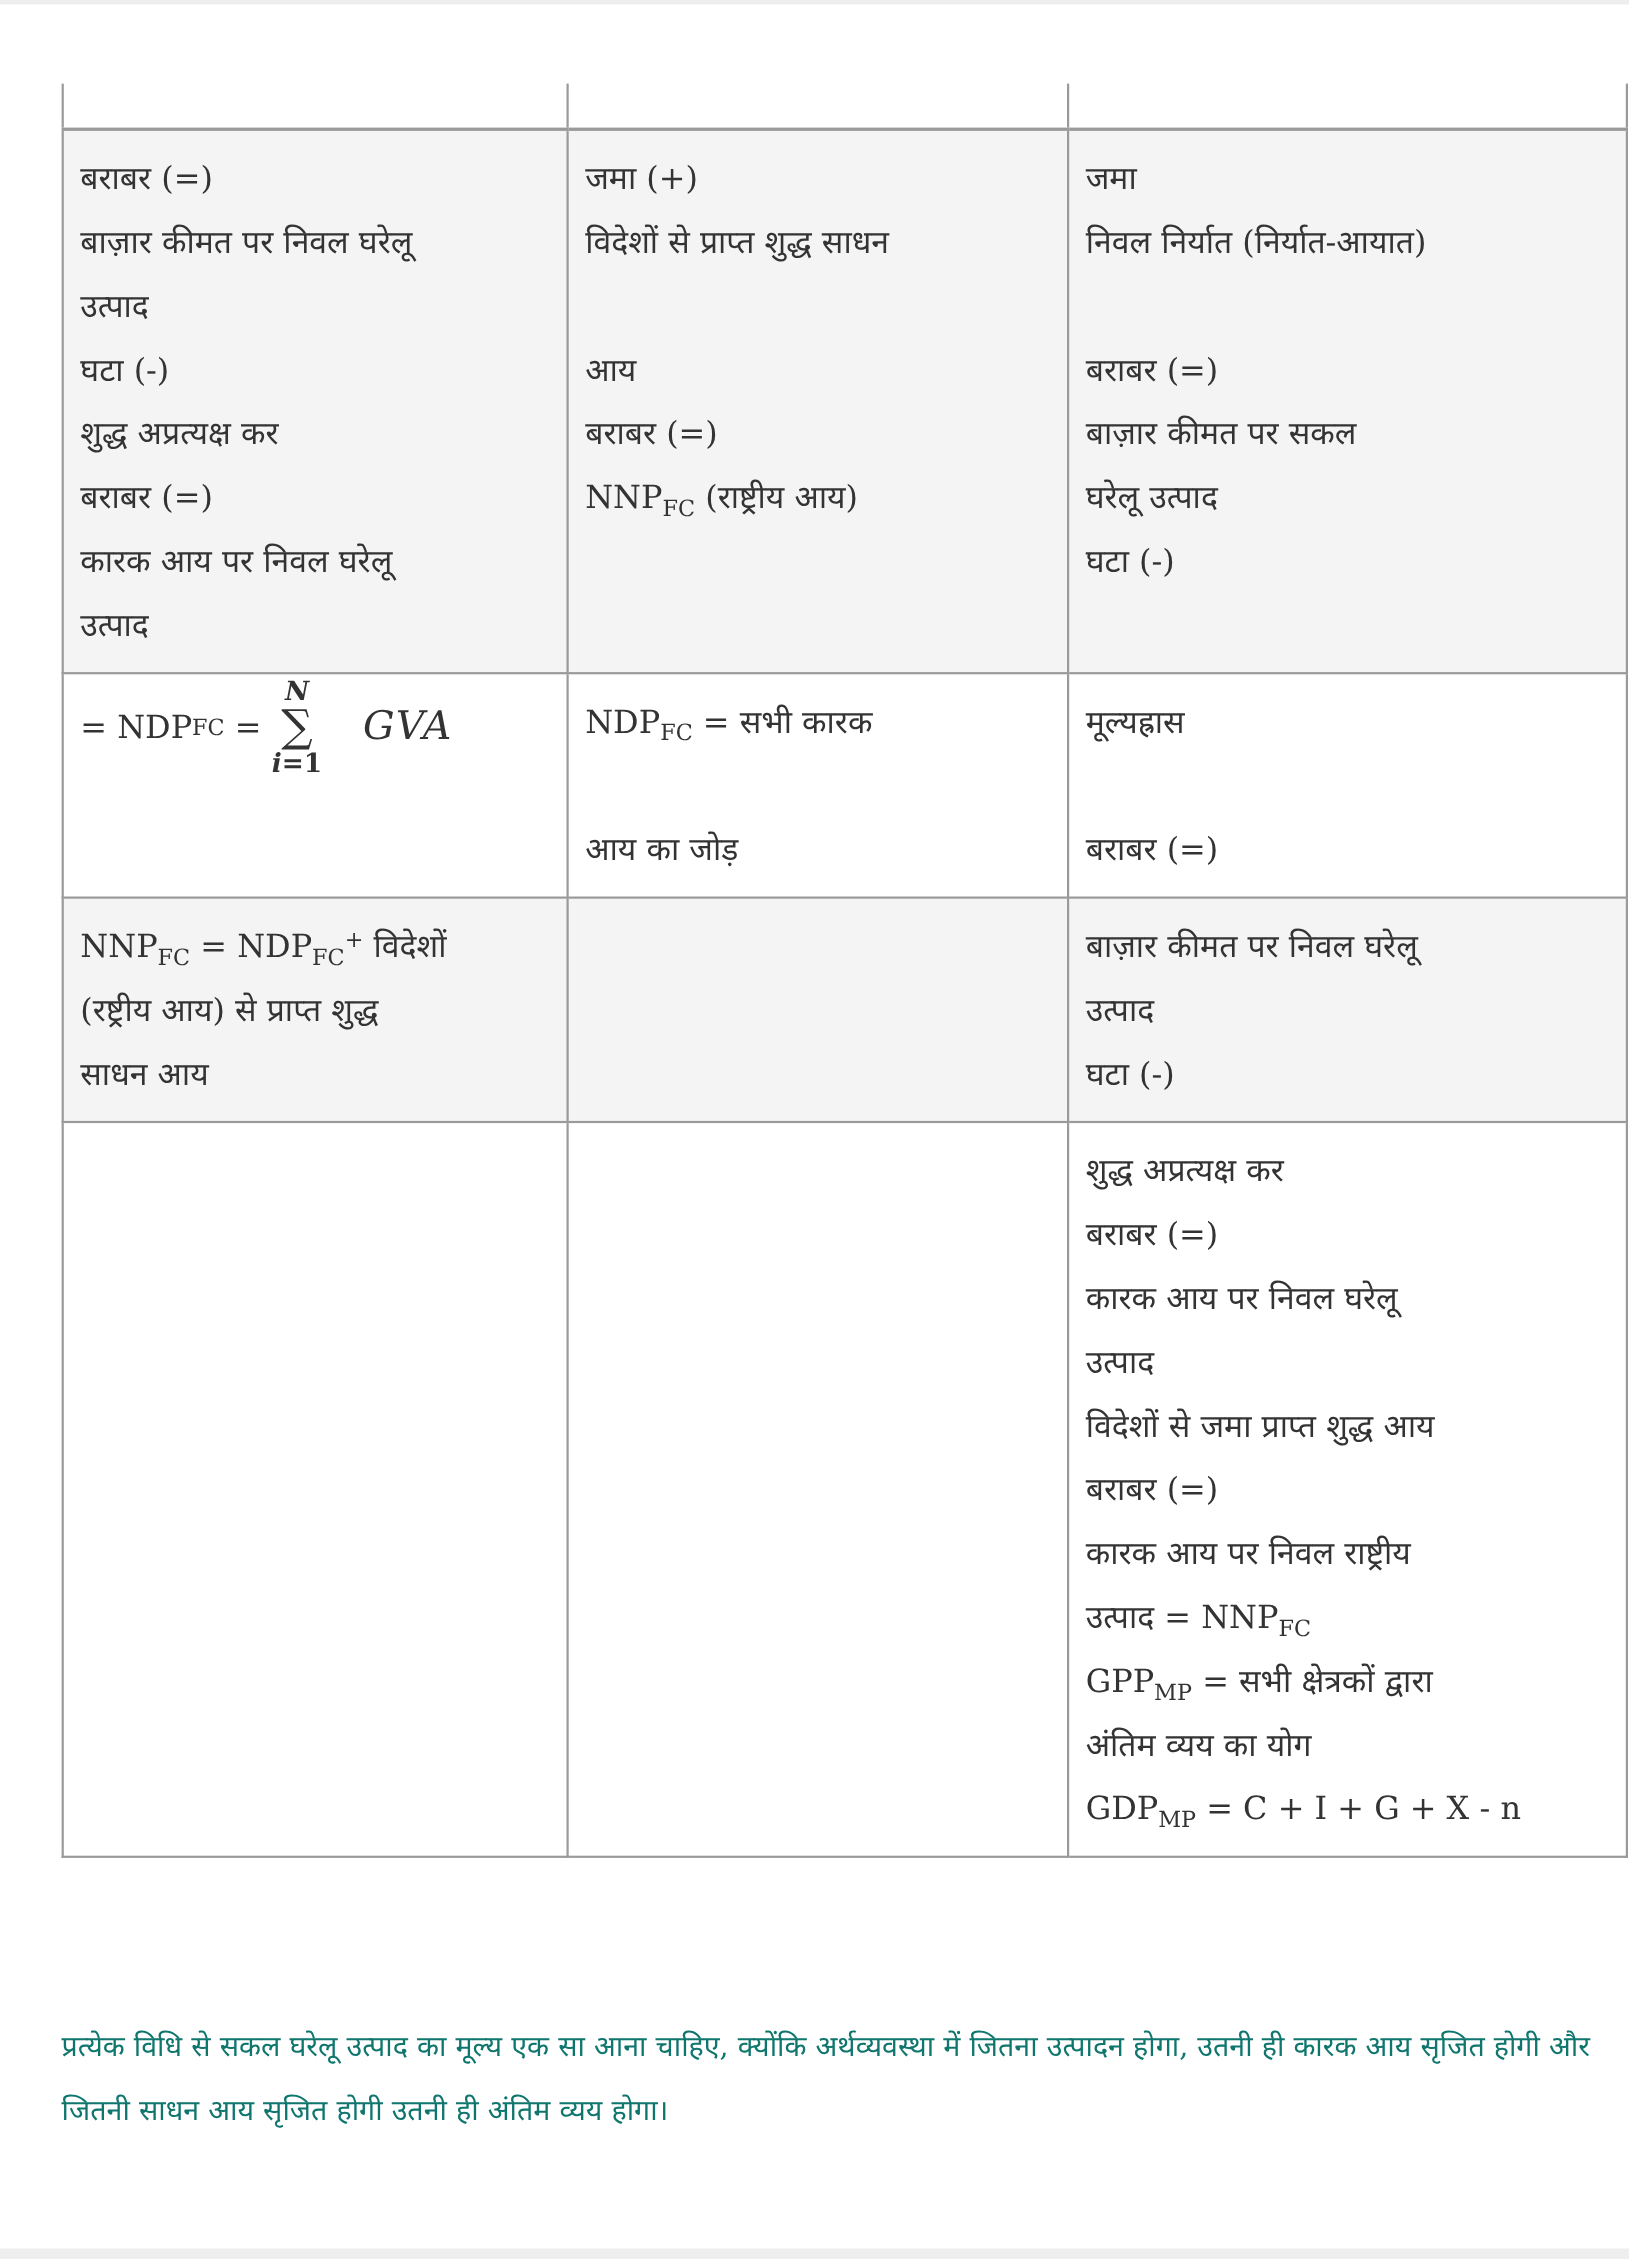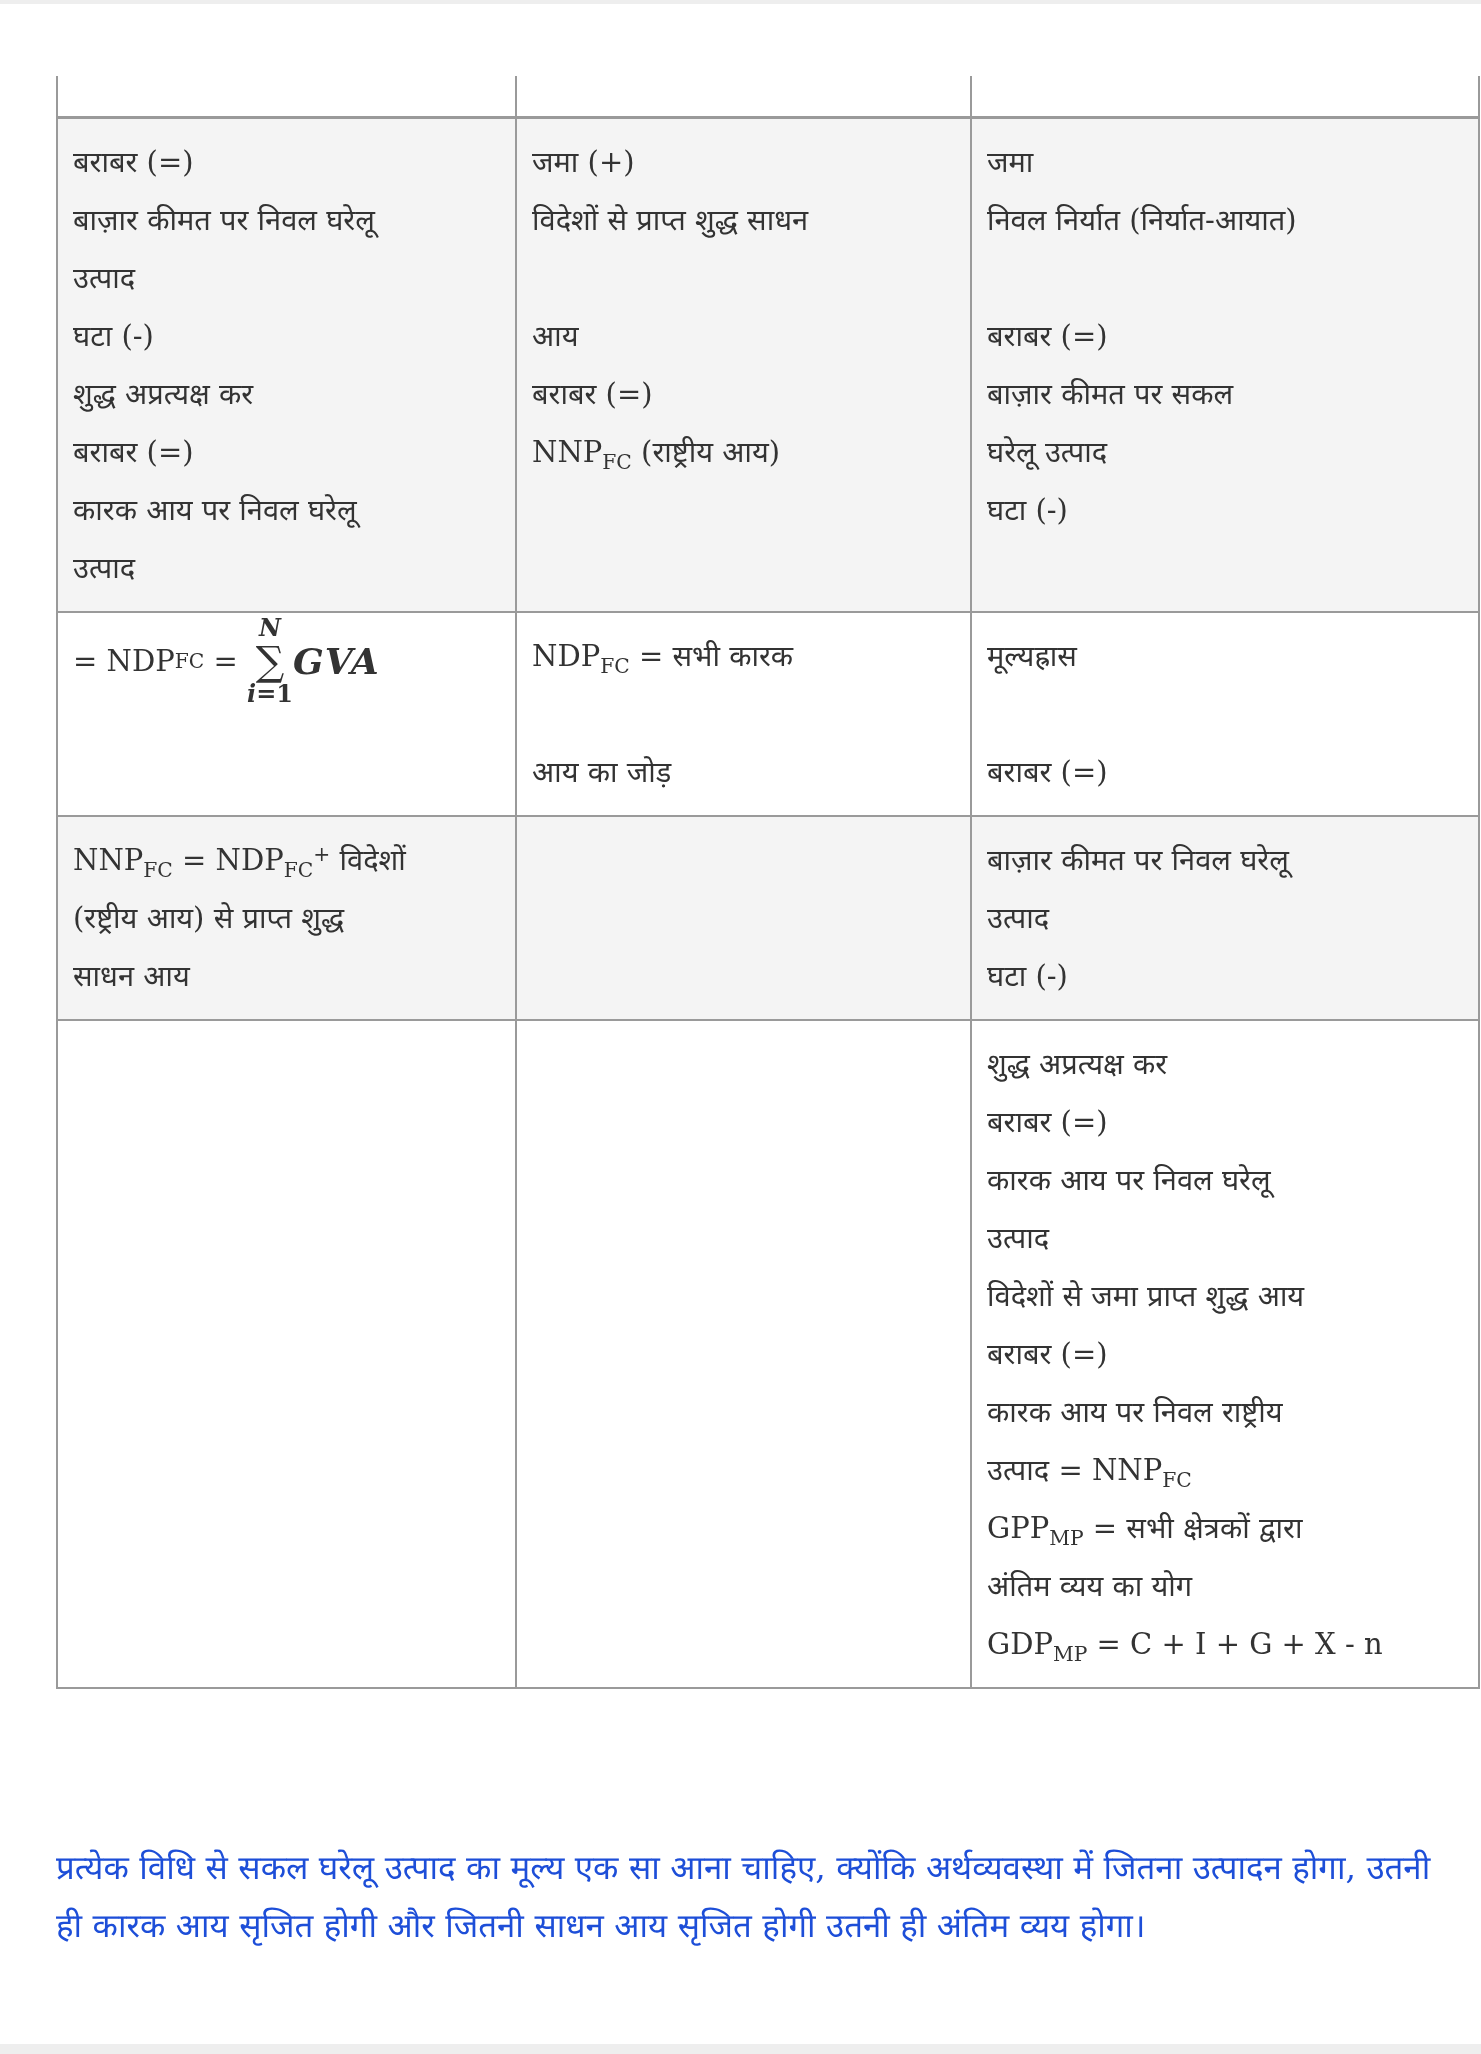--- a/index.html
+++ b/index.html
@@ -24,26 +24,26 @@
   table.gdp tr.head td { border-top: none; border-bottom-width: 3px; height: 40px; padding: 0; }
   table.gdp tr.shade td { background: #f4f4f4; }
   .line { display: block; white-space: nowrap; }
   .blank { display: block; height: 58px; }
   sub { font-size: 70%; vertical-align: -0.35em; line-height: 0; }
   sup { font-size: 70%; vertical-align: 0.45em; line-height: 0; }
   .sum { display: inline-flex; flex-direction: column; align-items: center; vertical-align: middle; font-family: "DejaVu Serif", serif; }
   .sum .top, .sum .bot { font-size: 24px; line-height: 26px; font-weight: bold; font-style: italic; }
   .sum .bot .one { font-style: normal; }
   .sum .sig { font-size: 40px; line-height: 40px; }
-  .gva { font-size: 36px; font-style: italic; font-weight: bold; vertical-align: middle; letter-spacing: 1px; }
+  .gva { font-size: 36px; font-style: italic; font-weight: normal; vertical-align: middle; letter-spacing: 1px; margin-left: 37px; }
   .row3-left { display: flex; align-items: center; margin-top: -12px; }
 
   .para {
     position: absolute; left: 56px; top: 1806px; width: 1400px;
-    font-size: 33px; line-height: 58px; color: #1d4ed8;
+    font-size: 26px; line-height: 58px; color: #0f766e;
   }
 </style>
 </head>
 <body>
 
 <div class="band-top"></div>
 
 <table class="gdp">
   <colgroup>
       <col class="c1">

